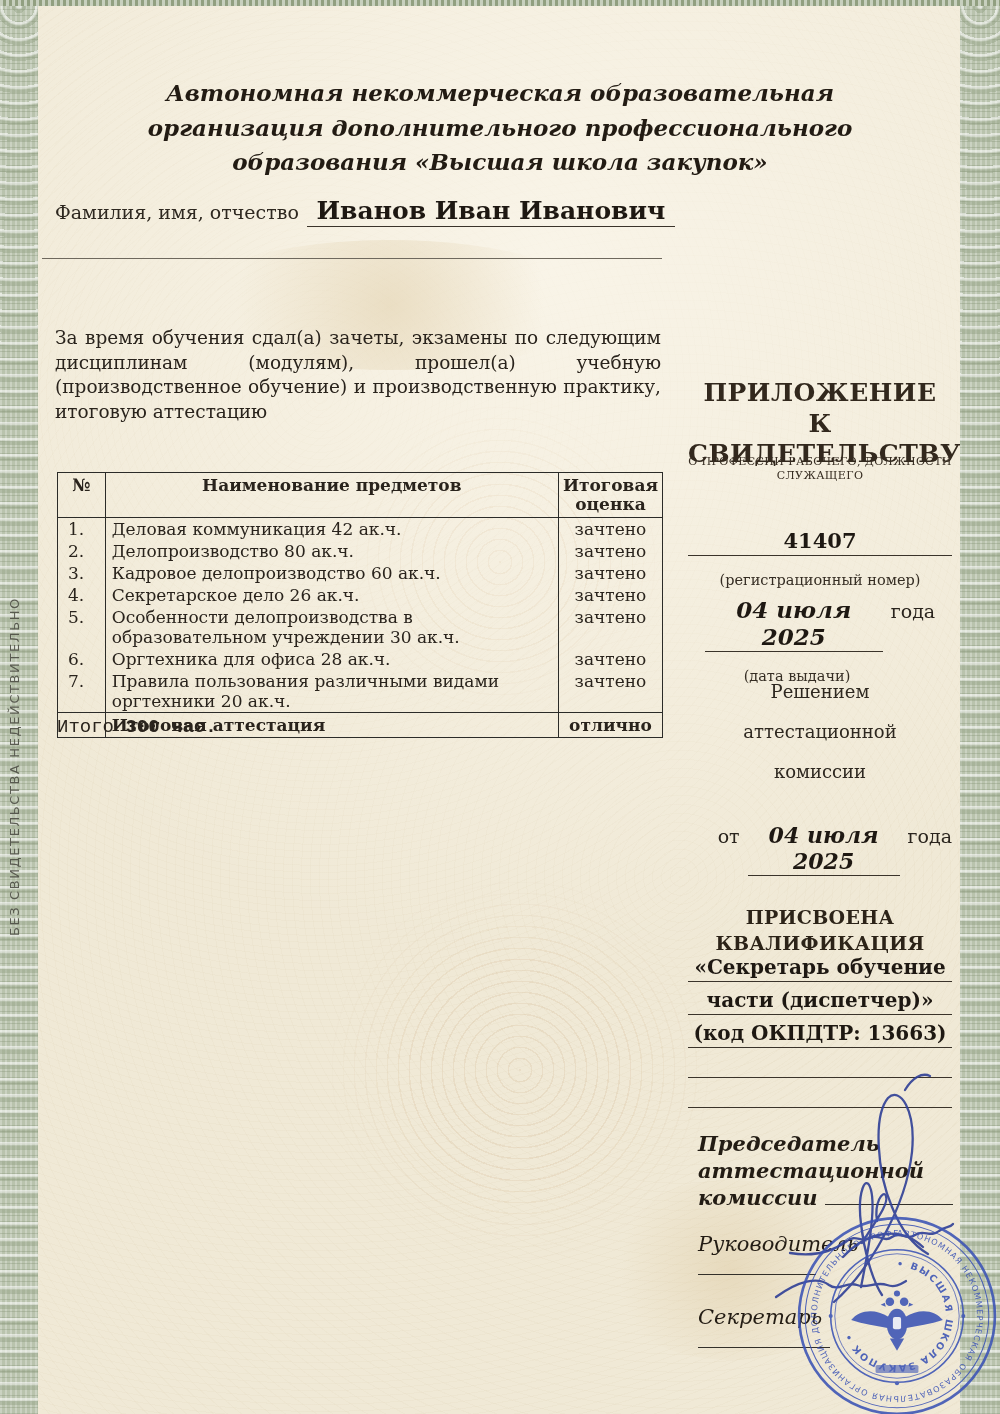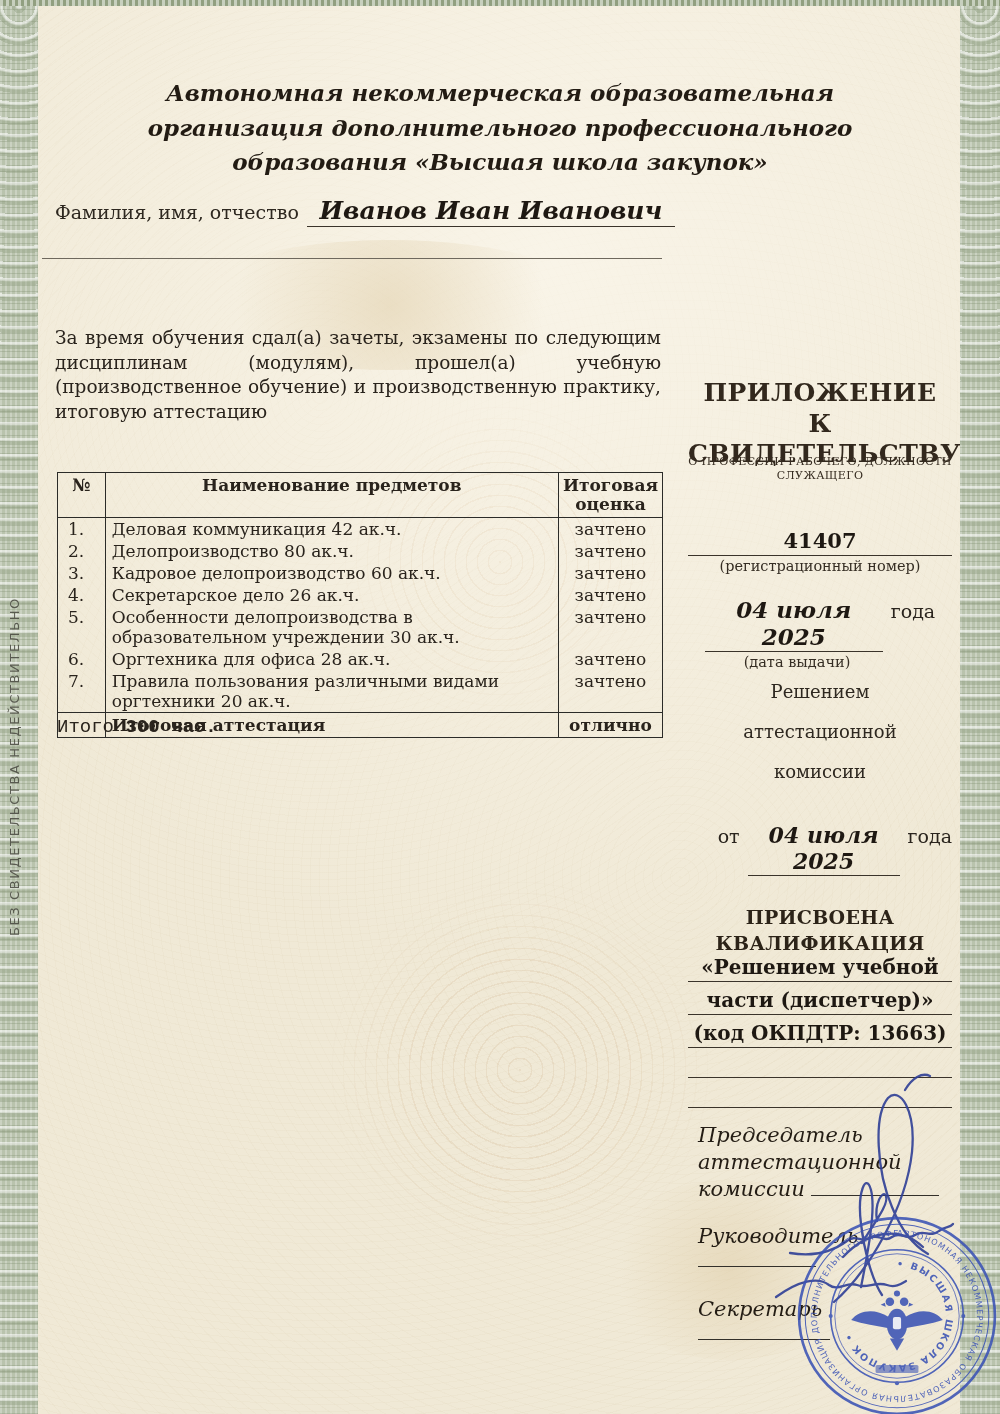--- a/index.html
+++ b/index.html
@@ -55,21 +55,21 @@
     position:absolute;left:90px;top:76px;width:820px;z-index:5;
     text-align:center;font-size:23px;line-height:1.5;font-weight:bold;font-style:italic;
     color:#221b13;
   }
   
   .fio-row{position:absolute;left:55px;top:196px;width:620px;z-index:5;white-space:nowrap;}
   .fio-label{font-size:19px;color:#2e2820;}
   .fio-value{
     display:inline-block;width:368px;margin-left:8px;text-align:center;
     border-bottom:1.5px solid #3a332a;padding-bottom:1px;
-    font-size:25px;font-weight:bold;font-style:italic;color:#1e1812;vertical-align:baseline;
+    font-size:25px;font-weight:bold;color:#1e1812;vertical-align:baseline;
   }
   .rule-2{position:absolute;left:42px;top:232px;width:620px;height:26px;border-bottom:1px solid #6e685d;z-index:5;}
   
   .intro{
     position:absolute;left:55px;top:326px;width:606px;z-index:5;
     font-size:18.5px;line-height:1.33;text-align:justify;color:#29231c;
   }
   
   .subjects{position:absolute;left:57px;top:472px;z-index:5;}
   table{border-collapse:collapse;width:606px;font-size:17px;color:#29231c;}
@@ -88,42 +88,42 @@
   
   .total-line{position:absolute;left:57px;top:716px;z-index:5;font-size:19px;font-family:Liberation Mono, monospace;}
   .total-line .b{font-weight:bold;}
   
   .rc{position:absolute;left:688px;width:264px;z-index:5;text-align:center;}
   .rc-title{top:378px;font-size:25px;line-height:1.22;font-weight:600;letter-spacing:.5px;color:#32281d;}
   .rc-subtitle{top:447px;font-size:11px;line-height:1.3;letter-spacing:.4px;color:#352b20;margin-top:8px;}
   .uline{border-bottom:1.4px solid #3a332a;}
   .rc-reg{top:528px;}
   .rc-reg .uline{display:block;font-size:21px;font-weight:bold;padding-bottom:2px;color:#1e1812;}
-  .caption{font-size:14.5px;color:#352d23;margin-top:2px;}
+  .caption{font-size:14.5px;color:#352d23;margin-top:16px;}
   .rc-date{top:596px;}
   .date-row{display:flex;justify-content:center;align-items:baseline;gap:8px;}
   .date-row .uline{width:178px;font-size:23px;font-weight:bold;font-style:italic;color:#1e1812;padding-bottom:1px;}
   .suffix{font-size:19px;}
   .rc-date .caption{margin-right:46px;}
   .rc-decision{top:672px;font-size:18px;color:#2e2820;}
   .rc-decision div{height:40px;line-height:40px;}
   .rc-from{top:822px;}
   .from-row{display:flex;justify-content:flex-end;align-items:baseline;gap:8px;}
   .from-label{font-size:19px;}
   .from-row .uline{width:152px;font-size:22px;font-weight:bold;font-style:italic;color:#1e1812;padding-bottom:1px;}
   .rc-qual-head{top:905px;font-size:19px;font-weight:bold;line-height:1.35;letter-spacing:.3px;color:#2c2318;}
   .rc-qual{top:956px;}
   .qual-line{display:block;font-size:20px;font-weight:bold;color:#1e1812;border-bottom:1.6px solid #3a332a;padding-bottom:2px;margin-bottom:7px;line-height:1.15;}
   .blank-line{display:block;height:22px;border-bottom:1.6px solid #3a332a;margin-bottom:7px;}
   
   .signers{position:absolute;left:698px;top:1118px;width:262px;z-index:6;
     font-style:italic;font-size:21px;color:#231c14;}
   .signers .line{line-height:27px;}
   .sig-uline{display:inline-block;border-bottom:1.3px solid #33302a;height:18px;vertical-align:baseline;}
-  .row-head{margin-top:4px;}
+  .row-head{margin-top:12px;font-weight:bold;}
   .row-ruk{margin-top:21px;}
   .row-sec{margin-top:25px;}
   
   .ink{position:absolute;left:0;top:0;width:1000px;height:1414px;z-index:7;pointer-events:none;}
   .stamp-wrap{position:absolute;left:795px;top:1214px;width:204px;height:204px;z-index:7;opacity:.88;}
 </style>
 </head>
 <body>
 
 <div class="page">
@@ -232,21 +232,21 @@
     <div class="from-row">
       <span class="from-label">от</span>
       <span class="uline">04 июля 2025</span>
       <span class="suffix">года</span>
     </div>
   </div>
 
   <div class="rc rc-qual-head">ПРИСВОЕНА КВАЛИФИКАЦИЯ</div>
 
   <div class="rc rc-qual">
-    <span class="qual-line">«Решением учебной</span>
+    <span class="qual-line">«Секретарь обучение</span>
     <span class="qual-line">части (диспетчер)»</span>
     <span class="qual-line">(код ОКПДТР: 13663)</span>
     <span class="blank-line"></span>
     <span class="blank-line"></span>
   </div>
 
   <div class="signers">
     <div class="row-head">
       <div class="line">Председатель</div>
       <div class="line">аттестационной</div>

